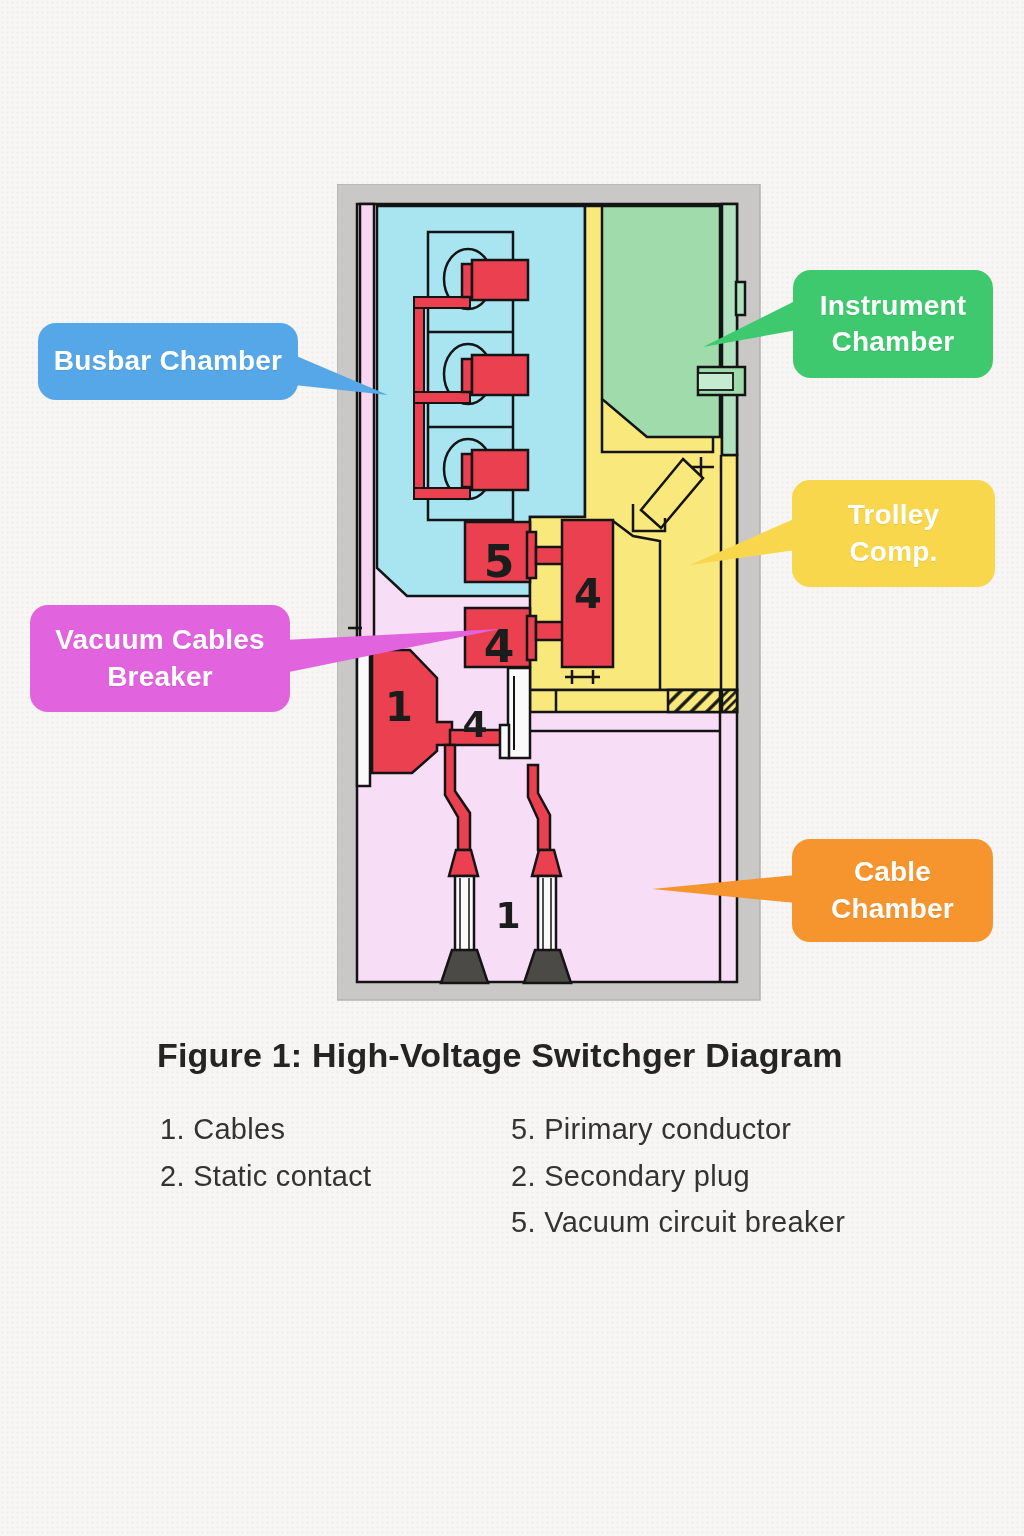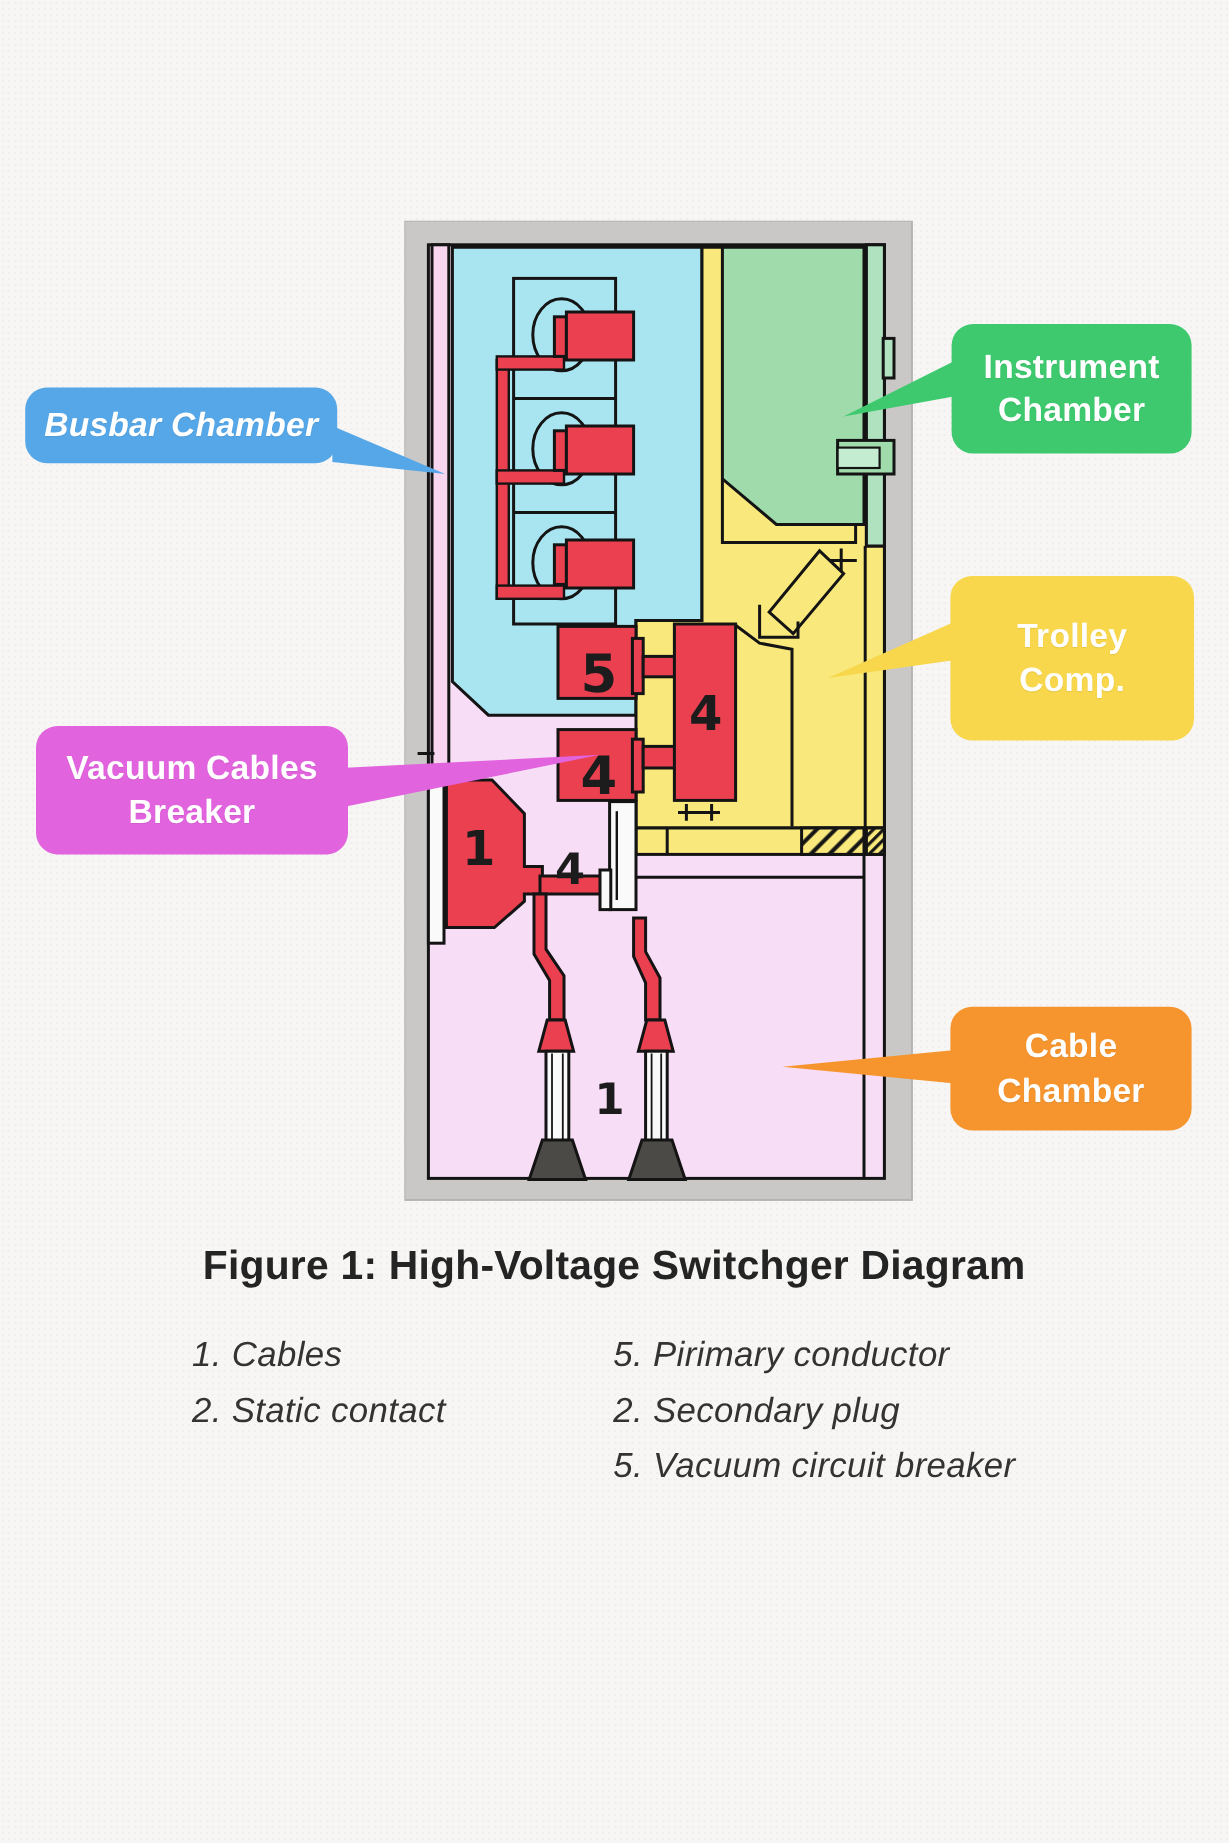--- a/index.html
+++ b/index.html
@@ -13,39 +13,39 @@
   }
   .diagram-svg { position:absolute; left:337px; top:184px; }
 
   .callout {
     position:absolute; border-radius:18px; display:flex; align-items:center;
     justify-content:center; text-align:center; color:#fff; font-weight:bold;
     font-size:28px; line-height:1.3; padding:0 12px; letter-spacing:0.2px;
     text-shadow: 0 1px 1px rgba(0,0,0,0.08);
   }
   .callout svg.tail { position:absolute; overflow:visible; }
-  #callout-busbar     { left:21px;  top:323px; width:260px; height:63px;font-style:italic;  }
+  #callout-busbar     { left:38px;  top:323px; width:260px; height:77px;  }
   #callout-instrument { left:793px; top:270px; width:200px; height:108px; }
-  #callout-trolley    { left:792px; top:480px; width:203px; height:137px; }
+  #callout-trolley    { left:792px; top:480px; width:203px; height:107px; }
   #callout-vcb        { left:30px;  top:605px; width:260px; height:107px; }
   #callout-cable      { left:792px; top:822px; width:201px; height:103px;margin-top:17px; }
 
   #tail-busbar     { left:256px;  top:32px; }
   #tail-instrument { left:-90px;  top:30px; }
   #tail-trolley    { left:-102px; top:38px; }
   #tail-vcb        { left:254px;  top:18px; }
   #tail-cable      { left:-140px; top:34px; }
 
   .figure-caption {
     position:absolute; left:157px; top:1036px; font-size:34px; font-weight:600;
-    color:#242424; letter-spacing:0.2px; white-space:nowrap;margin-left:12px;
+    color:#242424; letter-spacing:0.2px; white-space:nowrap;
   }
   .legend-col {
     position:absolute; top:1106px; font-size:29px; font-weight:300;
-    color:#333; letter-spacing:0.3px;font-style:italic;
+    color:#333; letter-spacing:0.3px;
   }
   .legend-col .legend-item { line-height:46.5px; white-space:nowrap; }
   #legend-col-1 { left:160px; }
   #legend-col-2 { left:511px; }
 
   .dnum { font-family:"DejaVu Sans", "Liberation Sans", sans-serif; font-weight:bold; fill:#1c1c1c; }
 </style>
 </head>
 <body>
 

